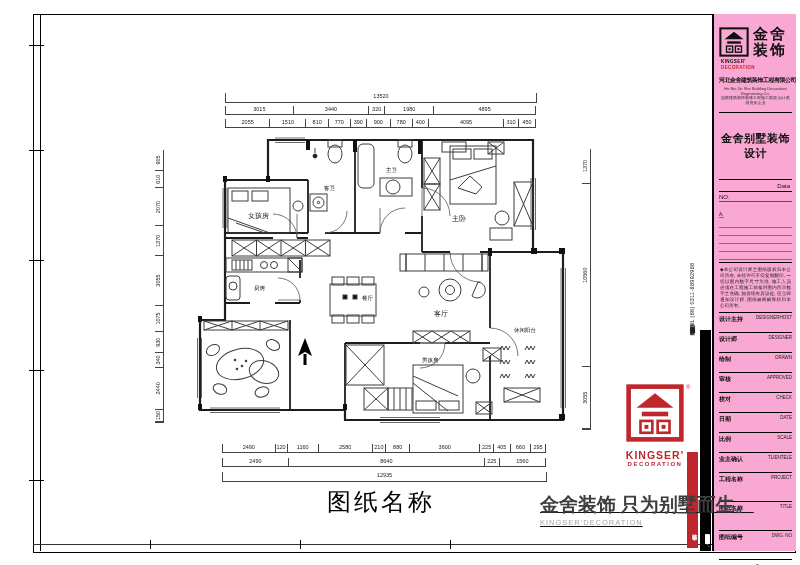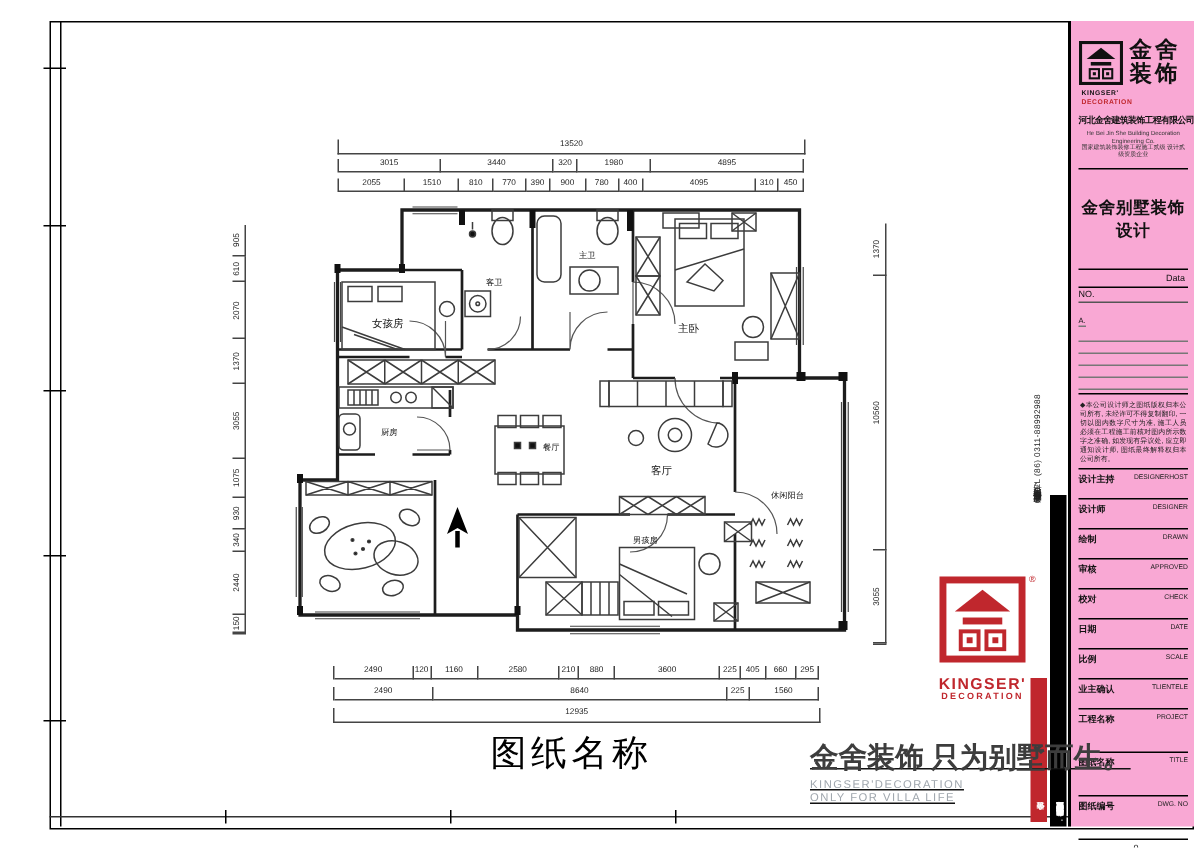--- a/index.html
+++ b/index.html
@@ -433,14 +433,13 @@
   </svg>
   <div class="name">KINGSER'</div>
   <div class="sub">DECORATION</div>
 </div>
 <div class="abs red-reg">®</div>
 
 <div class="abs dwg-title">图纸名称</div>
 <div class="abs slogan">
   <div class="zh">金舍装饰 只为别墅而生。</div>
   <div class="en1">KINGSER'DECORATION</div>
-  <div class="en2">ONLY FOR VILLA LIFE</div>
 </div>
 
 </body></html>

